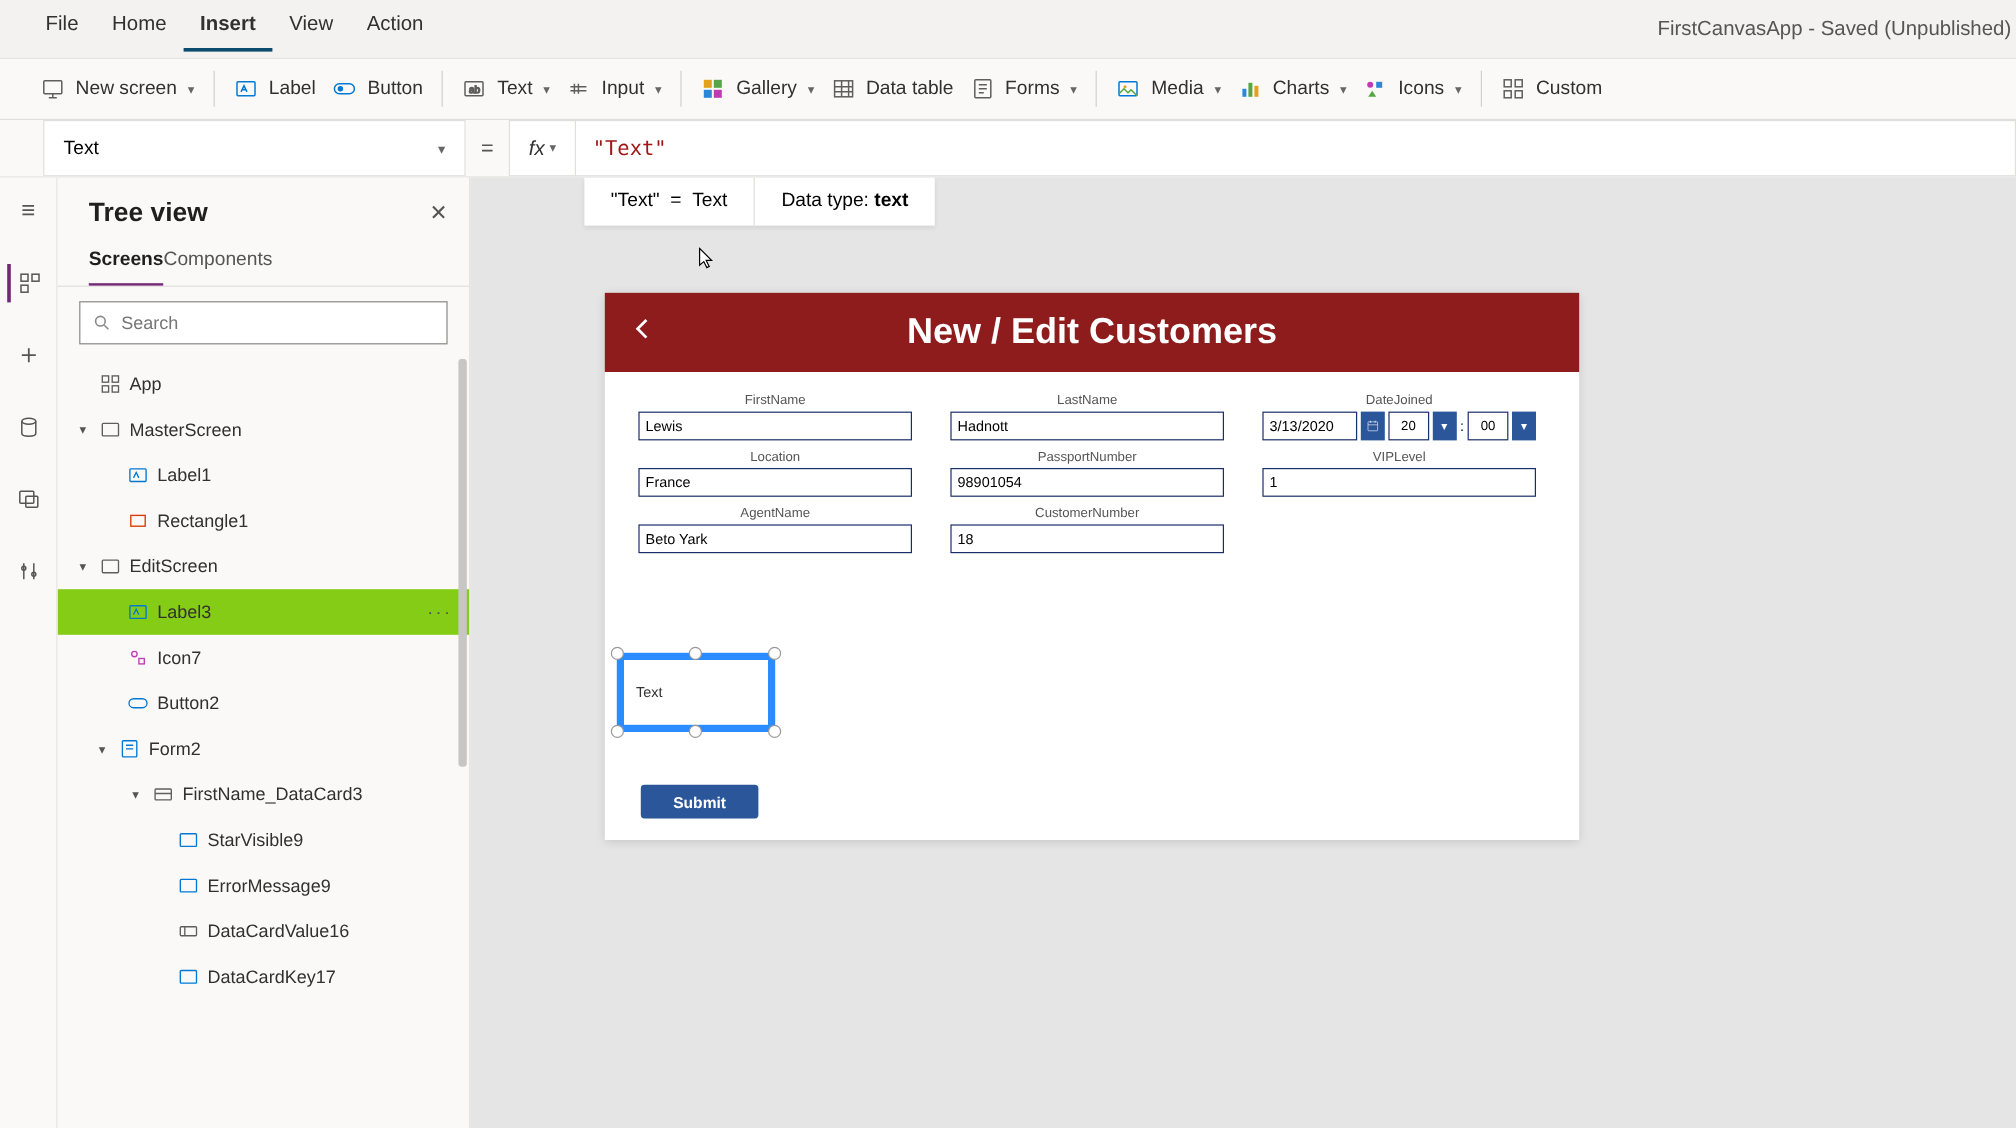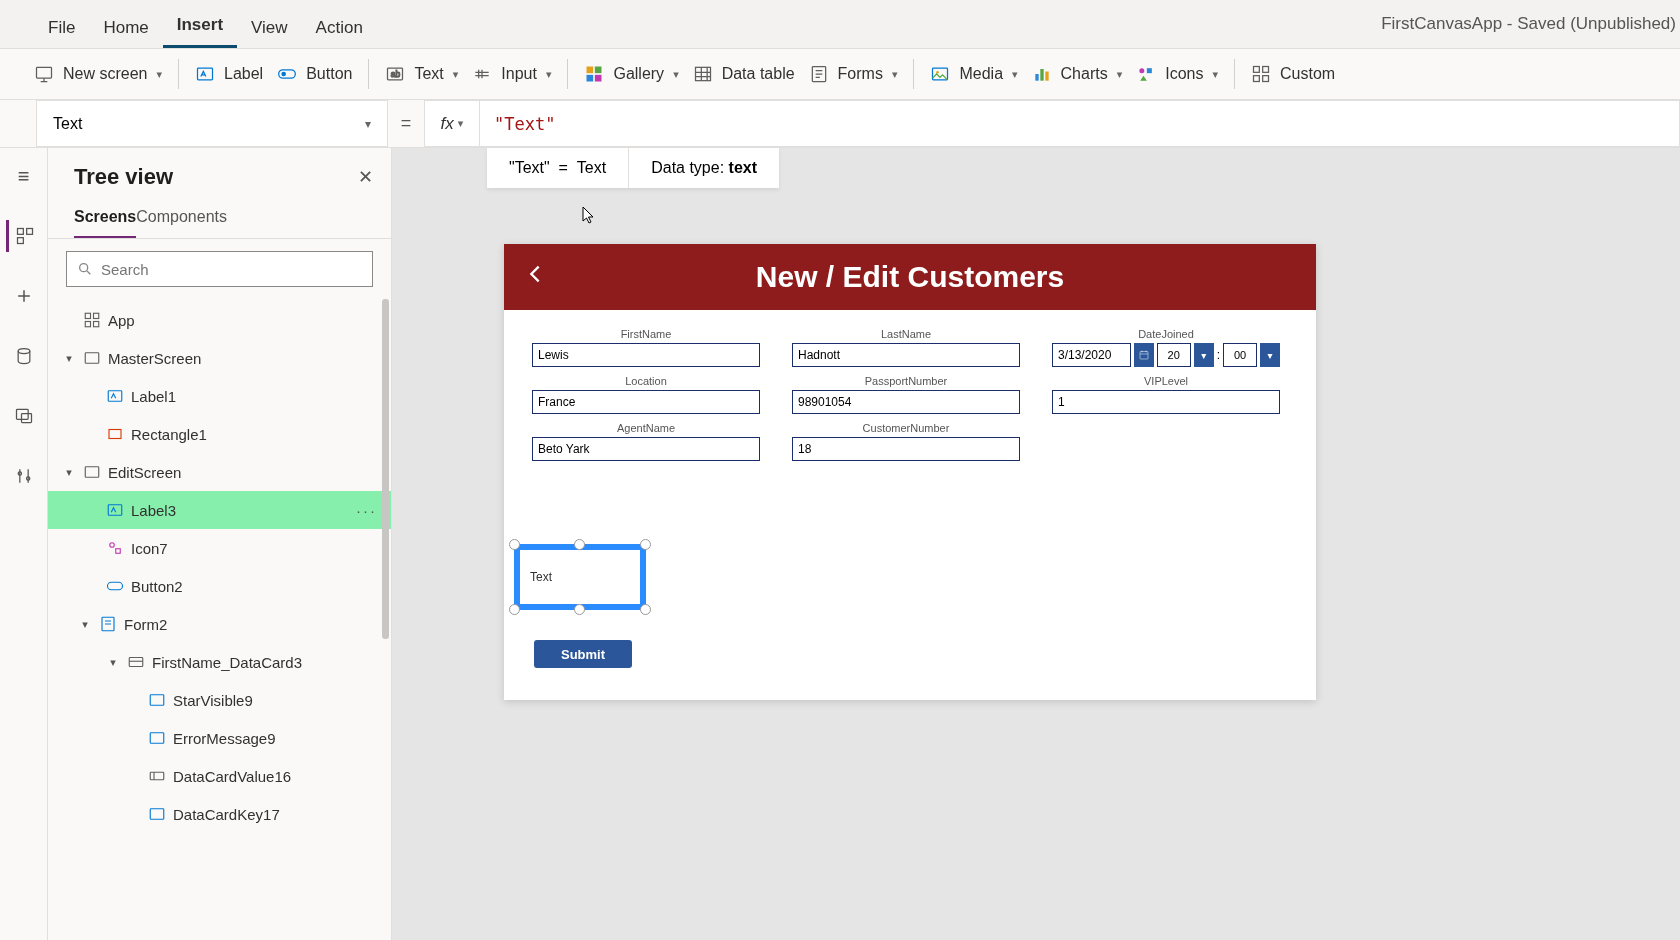--- a/index.html
+++ b/index.html
@@ -1,19 +1,19 @@
 <!DOCTYPE html>
 <html><head>
 <meta charset="utf-8">
 <style>
 * { box-sizing: border-box; margin: 0; padding: 0; font-family: "Segoe UI", Arial, sans-serif; }
 body { background: #f3f2f1; width: 1680px; height: 940px; overflow: hidden; position: relative; }
 
 
-.menubar { height: 48px; background: #f3f2f1; display: flex; align-items: flex-end; padding: 0 22px; position: relative; }
+.menubar { height: 48px; background: #f3f2f1; display: flex; align-items: flex-start; padding: 0 12px; position: relative; }
 .menubar .mitem { padding: 10px 14px; font-size: 17px; color: #323130; cursor: pointer; }
 .menubar .mitem.active { font-weight: 600; border-bottom: 3px solid #0c4a6e; }
 .menubar .mitem:first-child { margin-left: 12px; }
 .app-title { position: absolute; right: 0; top: 0; height: 48px; display: flex; align-items: center; font-size: 17px; color: #555; padding-right: 4px; }
 
 
 .ribbon { height: 52px; background: #faf9f8; border-top: 1px solid #e1dfdd; border-bottom: 1px solid #e1dfdd; display: flex; align-items: center; padding: 0 18px; gap: 0; }
 .ribbon .rgroup { display: flex; align-items: center; gap: 10px; padding: 0 14px; height: 100%; }
 .ribbon .divider { width: 1px; height: 30px; background: #d2d0ce; }
 .ribbon .ritem { display: flex; align-items: center; gap: 7px; font-size: 16px; color: #323130; cursor: pointer; padding: 4px 2px; }
@@ -50,21 +50,21 @@
 .treepane .hdr .close { font-size: 18px; color: #555; cursor: pointer; }
 .treepane .tabs { display: flex; padding: 4px 26px 0; border-bottom: 1px solid #e1dfdd; }
 .treepane .tabs .t { font-size: 16px; padding: 6px 0 10px; color: #555; cursor: pointer; }
 .treepane .tabs .t.active { color: #201f1e; font-weight: 600; border-bottom: 2px solid #742774; }
 .treepane .searchbox { margin: 12px 18px; display: flex; align-items: center; height: 36px; border: 1px solid #8a8886; background: #fff; padding: 0 10px; gap: 8px; }
 .treepane .searchbox input { border: none; outline: none; flex: 1; font-size: 15px; }
 .treepane .searchbox svg { width: 16px; height: 16px; color: #888; }
 .treepane .tree { flex: 1; overflow-y: auto; padding: 2px 0; position: relative; }
 .tscroll { position: absolute; right: 2px; top: 0; width: 7px; height: 340px; background: #c8c6c4; border-radius: 3px; }
 .treepane .node { display: flex; align-items: center; height: 38px; padding-left: 14px; font-size: 15px; color: #323130; cursor: pointer; gap: 7px; }
-.treepane .node.selected { background: #86efac; }
+.treepane .node.selected { background: #84cc16; }
 .treepane .node .caret { width: 14px; font-size: 11px; color: #555; text-align: center; }
 .treepane .node .nicon { width: 18px; height: 18px; display: inline-flex; color: #605e5c; }
 .treepane .node .nicon svg { width: 18px; height: 18px; }
 .treepane .node .more { margin-left: auto; margin-right: 14px; color: #555; letter-spacing: 2px; }
 .ind1 { padding-left: 30px !important; }
 .ind2 { padding-left: 58px !important; }
 .ind4 { padding-left: 100px !important; }
 
 
 .canvas-wrap { position: absolute; left: 392px; right: 0; top: 148px; bottom: 0; background: #e5e5e5; }
@@ -80,21 +80,21 @@
 .dtrow .dtpick { width: 20px; height: 24px; background: #2b579a; display: flex; align-items: center; justify-content: center; }
 .dtrow .dtpick svg { width: 12px; height: 12px; stroke: #fff; fill: none; }
 .dtrow .ddbox { width: 34px; height: 24px; border: 1px solid #1a2e6b; background: #fff; display: flex; align-items: center; }
 .dtrow .ddbox span { flex: 1; text-align: center; font-size: 11px; }
 .dtrow .ddbtn { width: 20px; height: 24px; background: #2b579a; color: #fff; display: flex; align-items: center; justify-content: center; font-size: 10px; }
 .dtrow .colon { font-size: 12px; align-self: center; }
 .selected-label { position: absolute; left: 10px; top: 300px; width: 132px; height: 66px; }
 .sel-outer { position: absolute; inset: 0; border: 6px solid #2b8cff; background: #fff; }
 .sel-text { position: absolute; left: 16px; top: 50%; transform: translateY(-50%); font-size: 12px; color: #333; }
 .sel-handle { position: absolute; width: 11px; height: 11px; background: #fff; border: 1px solid #999; border-radius: 50%; }
-.submitbtn { position: absolute; left: 30px; bottom: 32px; width: 98px; height: 28px; background: #2b579a; color: #fff; font-size: 13px; border-radius: 3px; display: flex; align-items: center; justify-content: center; font-weight: 600; }
+.submitbtn { position: absolute; left: 30px; bottom: 18px; width: 98px; height: 28px; background: #2b579a; color: #fff; font-size: 13px; border-radius: 3px; display: flex; align-items: center; justify-content: center; font-weight: 600; }
 
 .cursor { position: absolute; left: 582px; top: 206px; width: 14px; height: 20px; pointer-events: none; }
 .cursor svg { width: 14px; height: 20px; }
 </style>
 </head>
 <body>
 
 <div class="menubar">
   <div class="mitem">File</div>
   <div class="mitem">Home</div>

